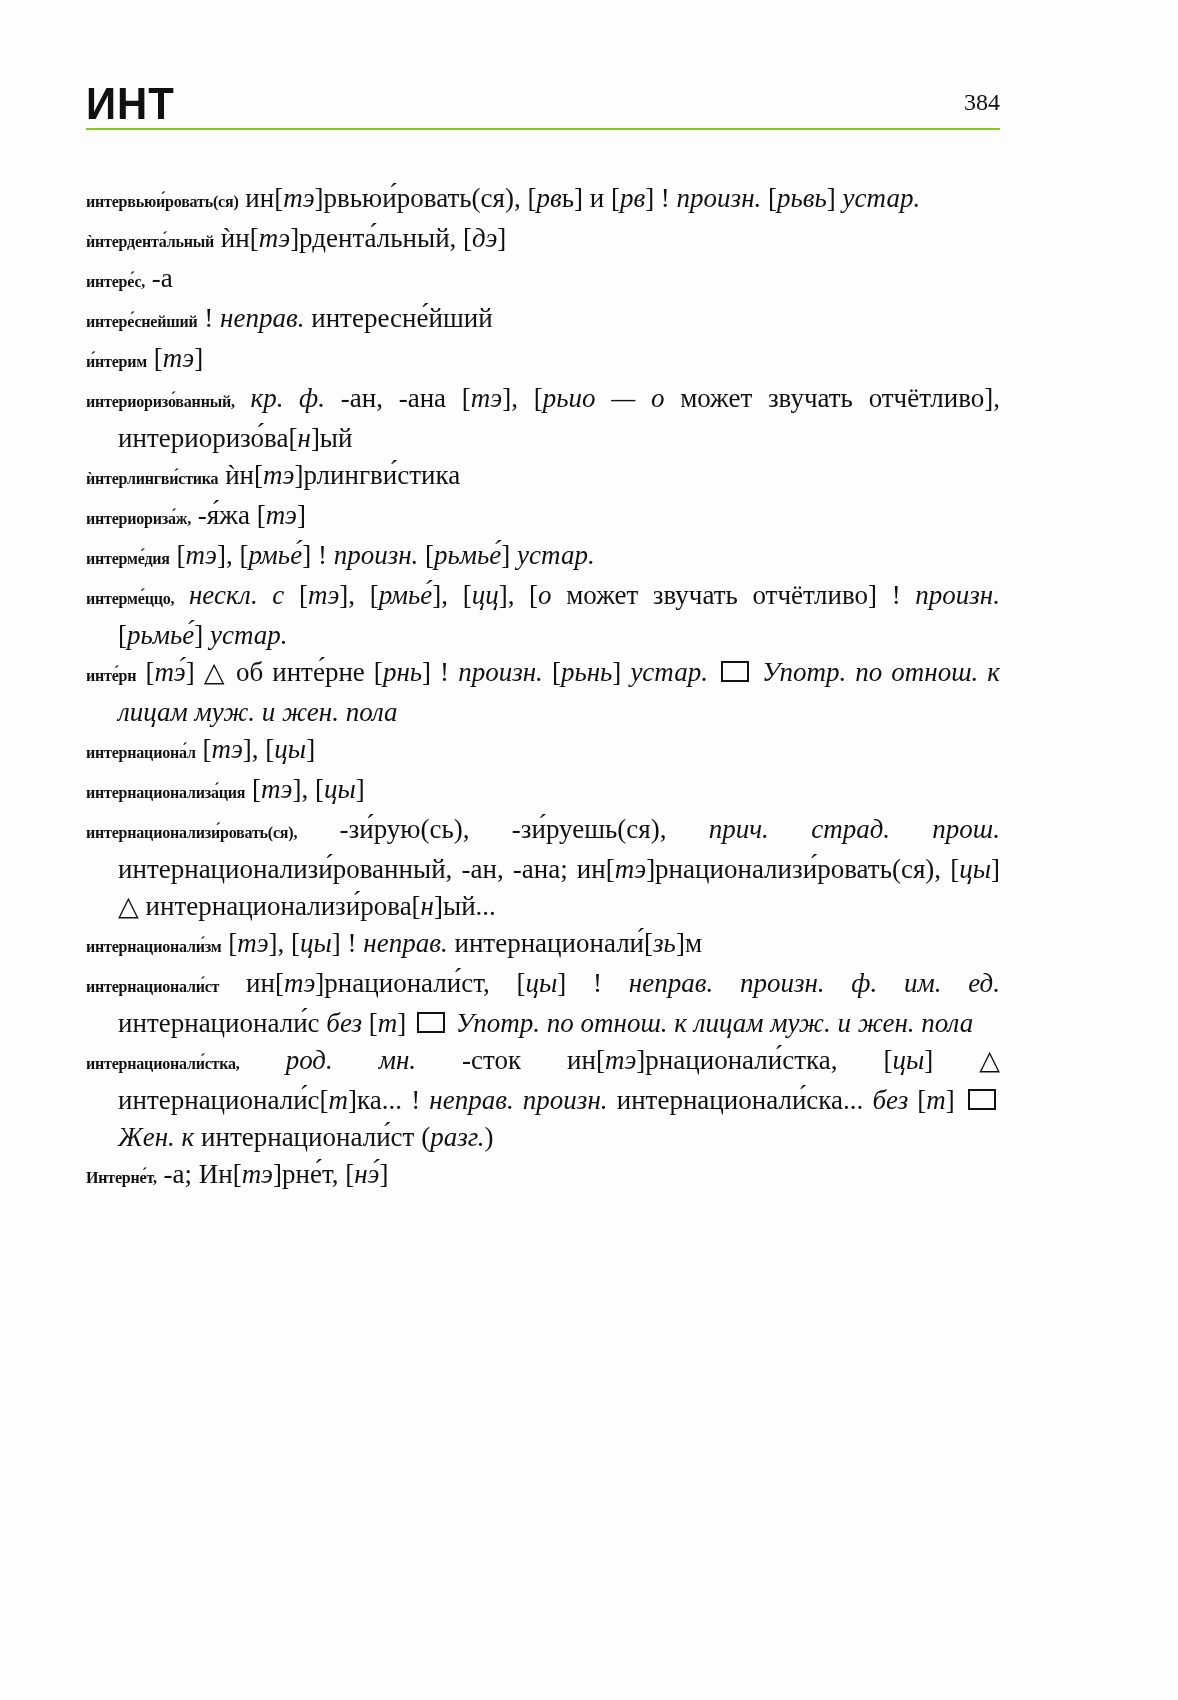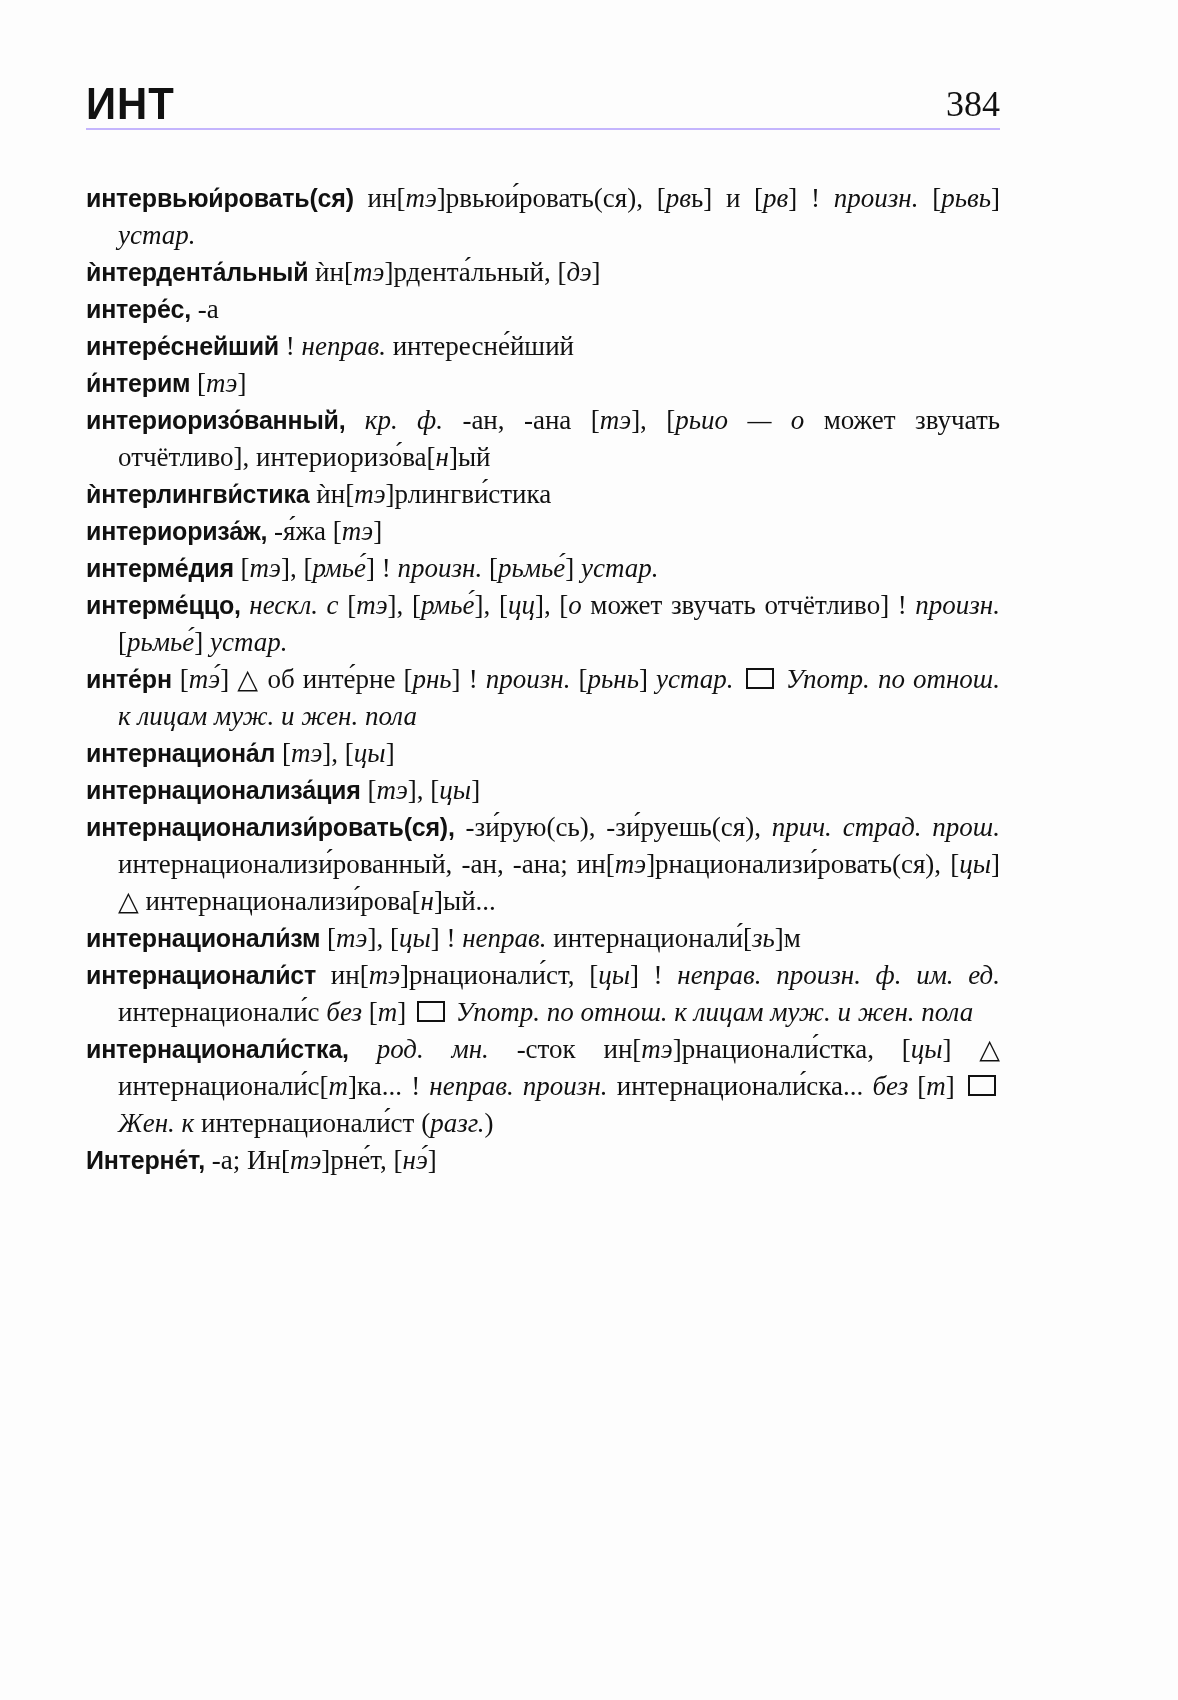--- a/index.html
+++ b/index.html
@@ -1,28 +1,28 @@
 <!DOCTYPE html>
 <html><head>
 <meta charset="utf-8">
 <style>
   html, body { margin: 0; padding: 0; background: #fdfdfd; }
   body { width: 1178px; height: 1700px; position: relative; overflow: hidden;
          font-family: "Liberation Serif", "DejaVu Serif", serif; color: #111; }
   .page { position: absolute; left: 86px; top: 74px; width: 914px; }
   .header { display: flex; justify-content: space-between; align-items: flex-end;
-            height: 52px; border-bottom: 2px solid #c4b5fd; padding-bottom: 2px; }
+            height: 52px; border-bottom: 2px solid #84cc16; padding-bottom: 2px; }
   .header-title { font-family: "Liberation Sans", "DejaVu Sans", sans-serif; font-weight: bold;
                   font-size: 44px; letter-spacing: 1px; line-height: 1; transform: scaleX(0.95);
                   transform-origin: left bottom; }
-  .page-number { font-size: 36px; line-height: 1; margin-bottom: 4px; }
+  .page-number { font-size: 24px; line-height: 1; margin-bottom: 12px; }
   .entries { margin-top: 50px; font-size: 27px; line-height: 37px; }
   .entry { padding-left: 32px; text-indent: -32px; text-align: justify; }
-  .hw { font-family: Liberation Sans, sans-serif; font-weight: bold;
-        font-size: 25px; letter-spacing: -0.2px; }
+  .hw { font-family: Liberation Serif, serif; font-weight: bold;
+        font-size: 16px; letter-spacing: -0.2px; }
   i { font-style: italic; }
   .box { display: inline-block; width: 24px; height: 17px; border: 2px solid #111;
          vertical-align: -1px; margin: 0 4px; text-indent: 0; }
 </style>
 </head>
 <body>
 
 <div class="page">
   <div class="header">
     <span class="header-title">ИНТ</span>

